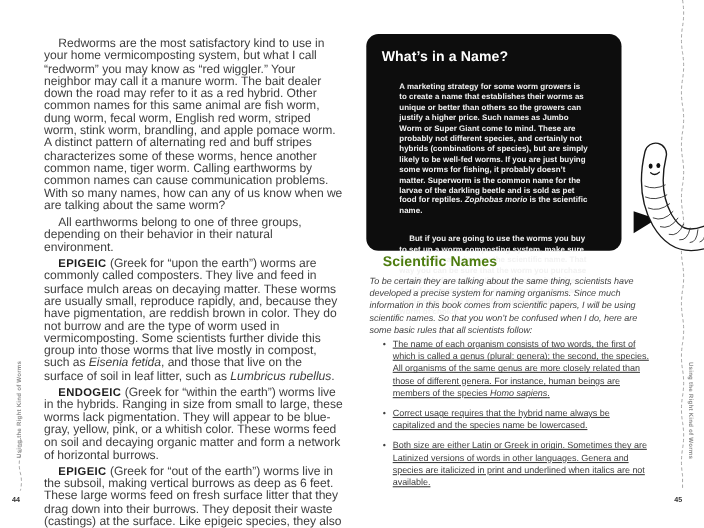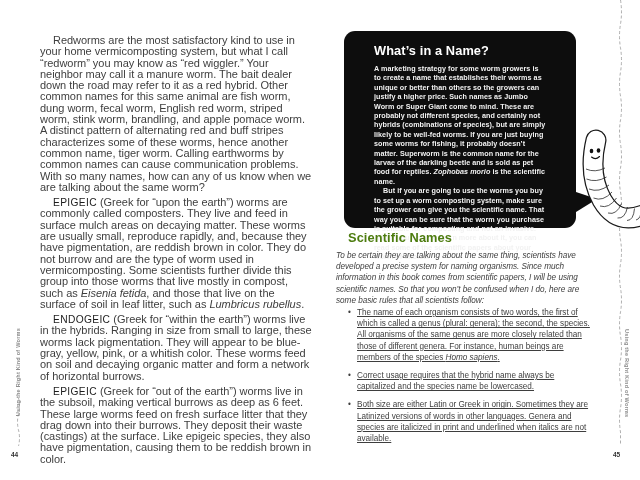--- a/index.html
+++ b/index.html
@@ -3,28 +3,28 @@
 <meta charset="utf-8">
 <style>
   html,body{margin:0;padding:0;background:#fff;}
   #spread{position:relative;width:640px;height:480px;background:#ffffff;overflow:hidden;
           font-family:"Liberation Sans",sans-serif;}
 
   
   #left-body{position:absolute;left:36px;top:31px;width:280px;}
   #left-body p{margin:4px;font-size:11px;line-height:11.3px;color:#3e3e3e;
                text-indent:13px;letter-spacing:-0.03px;}
-  .seg-lead{font-weight:400;color:#1c1c1c;letter-spacing:0.35px;font-size:0.93em;}
+  .seg-lead{font-weight:700;color:#1c1c1c;letter-spacing:0.35px;font-size:0.93em;}
   .seg-i{font-style:italic;}
 
   
-  #callout{position:absolute;left:344px;top:31px;width:232px;height:197px;
-           background:#0d0d0d;border-radius:11px;padding:10px 30px;box-sizing:border-box;}
+  #callout{position:absolute;left:333px;top:31px;width:232px;height:197px;
+           background:#0d0d0d;border-radius:11px;padding:10px 14px;box-sizing:border-box;}
   #callout h2{margin:2px 0 6px 0;font-size:12.8px;color:#ffffff;letter-spacing:0.1px;}
-  #callout p{margin:0;font-size:7.2px;line-height:9.4px;color:#f2f2f2;font-weight:600;
+  #callout p{margin:16px;font-size:7.2px;line-height:9.4px;color:#f2f2f2;font-weight:600;
              letter-spacing:0.04px;}
   #callout p.indented{text-indent:9px;}
   #callout-tail{position:absolute;left:576px;top:192px;width:0;height:0;
                 border-top:7px solid transparent;border-bottom:13px solid transparent;
                 border-left:21px solid #0d0d0d;}
 
   
   #sci-heading{position:absolute;left:348px;top:230px;margin:0;font-size:12.8px;
                color:#4d7c0f;letter-spacing:0.1px;}
   #sci-intro{position:absolute;left:336px;top:250px;width:246px;margin:0;
@@ -48,20 +48,21 @@
   
   #worm{position:absolute;left:577px;top:127px;width:63px;height:112px;overflow:visible;}
 </style>
 </head>
 <body>
 
 <div id="spread">
 
   <div id="left-body">
     <p><span>Redworms are the most satisfactory kind to use in your home vermicomposting system, but what I call “redworm” you may know as “red wiggler.” Your neighbor may call it a manure worm. The bait dealer down the road may refer to it as a red hybrid. Other common names for this same animal are fish worm, dung worm, fecal worm, English red worm, striped worm, stink worm, brandling, and apple pomace worm. A distinct pattern of alternating red and buff stripes characterizes some of these worms, hence another common name, tiger worm. Calling earthworms by common names can cause communication problems. With so many names, how can any of us know when we are talking about the same worm?</span></p>
+    <p><span>All earthworms belong to one of three groups, depending on their behavior in their natural environment.</span></p>
     <p><span class="seg-lead">EPIGEIC</span><span> (Greek for “upon the earth”) worms are commonly called composters. They live and feed in surface mulch areas on decaying matter. These worms are usually small, reproduce rapidly, and, because they have pigmentation, are reddish brown in color. They do not burrow and are the type of worm used in vermicomposting. Some scientists further divide this group into those worms that live mostly in compost, such as </span><span class="seg-i">Eisenia fetida</span><span>, and those that live on the surface of soil in leaf litter, such as </span><span class="seg-i">Lumbricus rubellus</span><span>.</span></p>
     <p><span class="seg-lead">ENDOGEIC</span><span> (Greek for “within the earth”) worms live in the hybrids. Ranging in size from small to large, these worms lack pigmentation. They will appear to be blue-gray, yellow, pink, or a whitish color. These worms feed on soil and decaying organic matter and form a network of horizontal burrows.</span></p>
     <p><span class="seg-lead">EPIGEIC</span><span> (Greek for “out of the earth”) worms live in the subsoil, making vertical burrows as deep as 6 feet. These large worms feed on fresh surface litter that they drag down into their burrows. They deposit their waste (castings) at the surface. Like epigeic species, they also have pigmentation, causing them to be reddish brown in color.</span></p>
   </div>
 
   <div id="trim-squiggle-left">
     <svg width="5" height="50" viewBox="0 0 5 50">
       <path d="M2.5 0 Q4.5 8 2.5 16 T2.5 32 T2.5 48" fill="none" stroke="#9a9a9a" stroke-width="0.8" stroke-dasharray="3 2.2"></path>
     </svg>
   </div>

